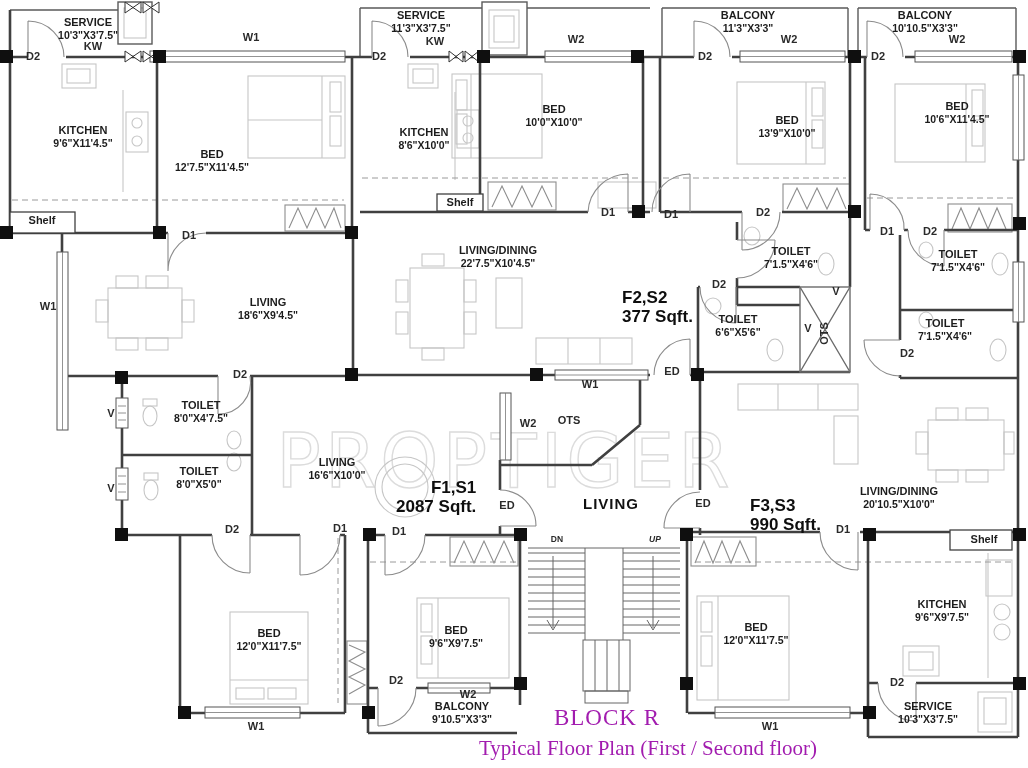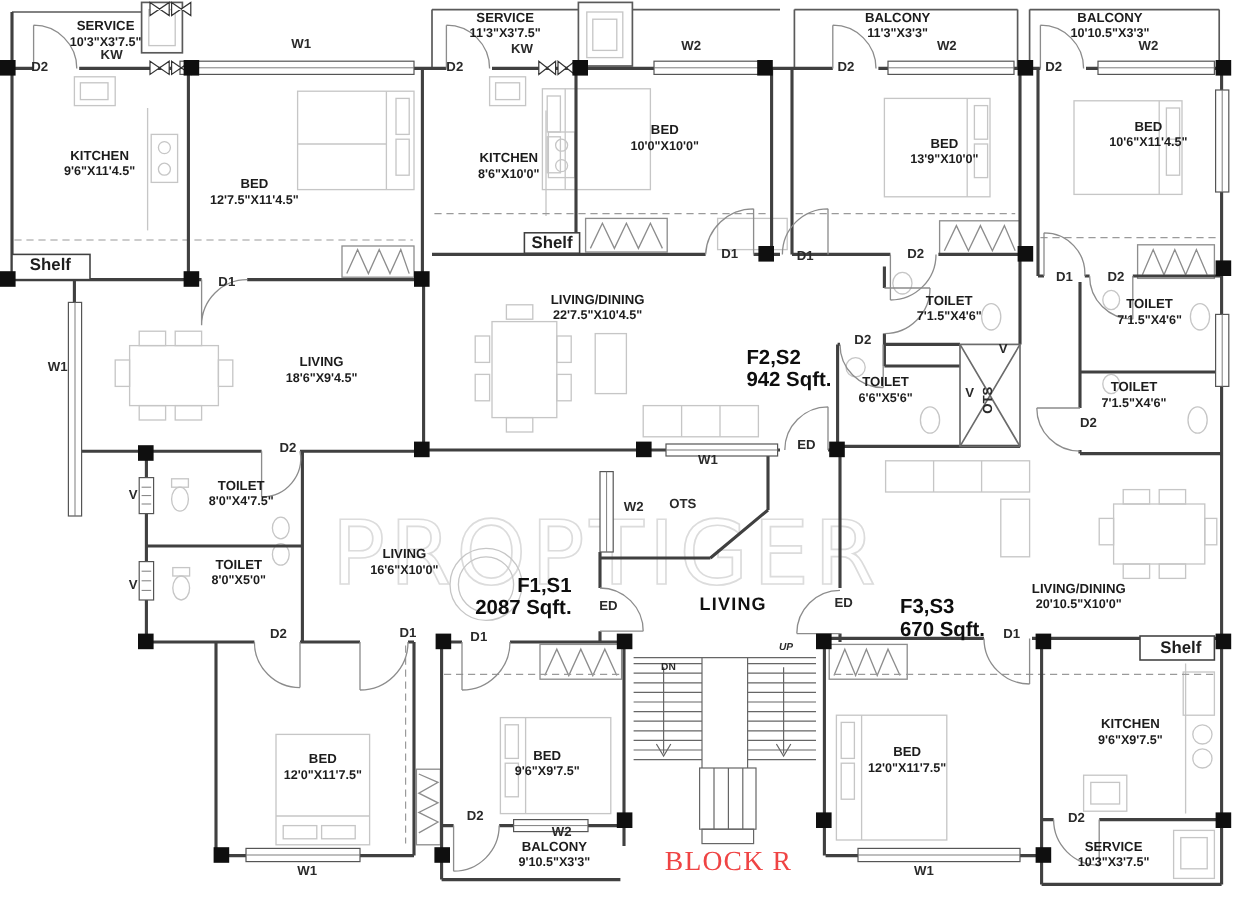--- a/index.html
+++ b/index.html
@@ -7,25 +7,25 @@
          font-family:"Liberation Sans",sans-serif;}
   svg{position:absolute;left:0;top:0;}
   #labels{position:absolute;left:0;top:0;width:100%;height:100%;}
   .rlabel{position:absolute;transform:translateX(-50%);text-align:center;
           font:bold 11px/12.5px "Liberation Sans",sans-serif;color:#1c1c1c;white-space:nowrap;}
   .rlabel .dims{font-size:10.5px;}
   .marker{position:absolute;transform:translateX(-50%);
           font:bold 11px/11px "Liberation Sans",sans-serif;color:#2a2a2a;white-space:nowrap;}
   .marker.tiny{font-size:8.5px;}
   .marker.big{font-size:15px;letter-spacing:1px;color:#111;}
-  .marker.shelf{font-weight:bold;font-size:14px;color:#1e1e1e;}
+  .marker.shelf{font-weight:bold;font-size:11px;color:#1e1e1e;}
   .marker.rot{transform:translateX(-50%) rotate(-90deg);}
   .unit{position:absolute;text-align:left;font:bold 17px/19px "Liberation Sans",sans-serif;color:#0e0e0e;white-space:nowrap;}
   .serif{position:absolute;transform:translateX(-50%);font-family:"Liberation Serif",serif;
-         color:#ef4444;white-space:nowrap;}
+         color:#a21caf;white-space:nowrap;}
   #block-label{font-size:23px;letter-spacing:1px;}
   #caption-label{font-size:21px;}
 </style>
 </head>
 <body>
 
 <div id="stage">
 
   <svg width="1028" height="768" viewBox="0 0 1028 768">
 
@@ -440,38 +440,39 @@
       <div class="marker" style="left: 808px; top: 323px;">V</div>
       <div class="marker rot" style="left: 824px; top: 328px;">OTS</div>
       <div class="marker" style="left: 907px; top: 348px;">D2</div>
       <div class="marker" style="left: 672px; top: 366px;">ED</div>
       <div class="marker" style="left: 590px; top: 379px;">W1</div>
       <div class="marker" style="left: 528px; top: 418px;">W2</div>
       <div class="marker" style="left: 569px; top: 415px;">OTS</div>
       <div class="marker" style="left: 507px; top: 500px;">ED</div>
       <div class="marker big" style="left: 611px; top: 498px;">LIVING</div>
       <div class="marker" style="left: 703px; top: 498px;">ED</div>
-      <div class="marker tiny" style="left: 557px; top: 534px; margin-top: 16px;">DN</div>
+      <div class="marker tiny" style="left: 557px; top: 534px;">DN</div>
       <div class="marker tiny" style="left: 655px; top: 534px; font-style: italic;">UP</div>
       <div class="marker" style="left: 399px; top: 526px;">D1</div>
       <div class="marker" style="left: 396px; top: 675px;">D2</div>
       <div class="marker" style="left: 468px; top: 689px;">W2</div>
       <div class="marker" style="left: 256px; top: 721px;">W1</div>
       <div class="marker" style="left: 843px; top: 524px;">D1</div>
       <div class="marker" style="left: 897px; top: 677px;">D2</div>
       <div class="marker" style="left: 770px; top: 721px;">W1</div>
       <div class="marker shelf" style="left: 984px; top: 534px;">Shelf</div>
       <div class="unit" style="left: 396px; top: 478px; text-align: right;">
         <div>F1,S1</div>
         <div>2087 Sqft.</div>
       </div>
       <div class="unit" style="left: 622px; top: 288px;">
         <div>F2,S2</div>
-        <div>942 Sqft.</div>
+        <div>377 Sqft.</div>
       </div>
       <div class="unit" style="left: 750px; top: 496px;">
         <div>F3,S3</div>
-        <div>670 Sqft.</div>
+        <div>990 Sqft.</div>
       </div>
     </div>
 
   <div id="block-label" class="serif" style="left:607px;top:705px;">BLOCK R</div>
+  <div id="caption-label" class="serif" style="left:648px;top:736px;">Typical Floor Plan (First / Second floor)</div>
 </div>
 
 </body></html>

